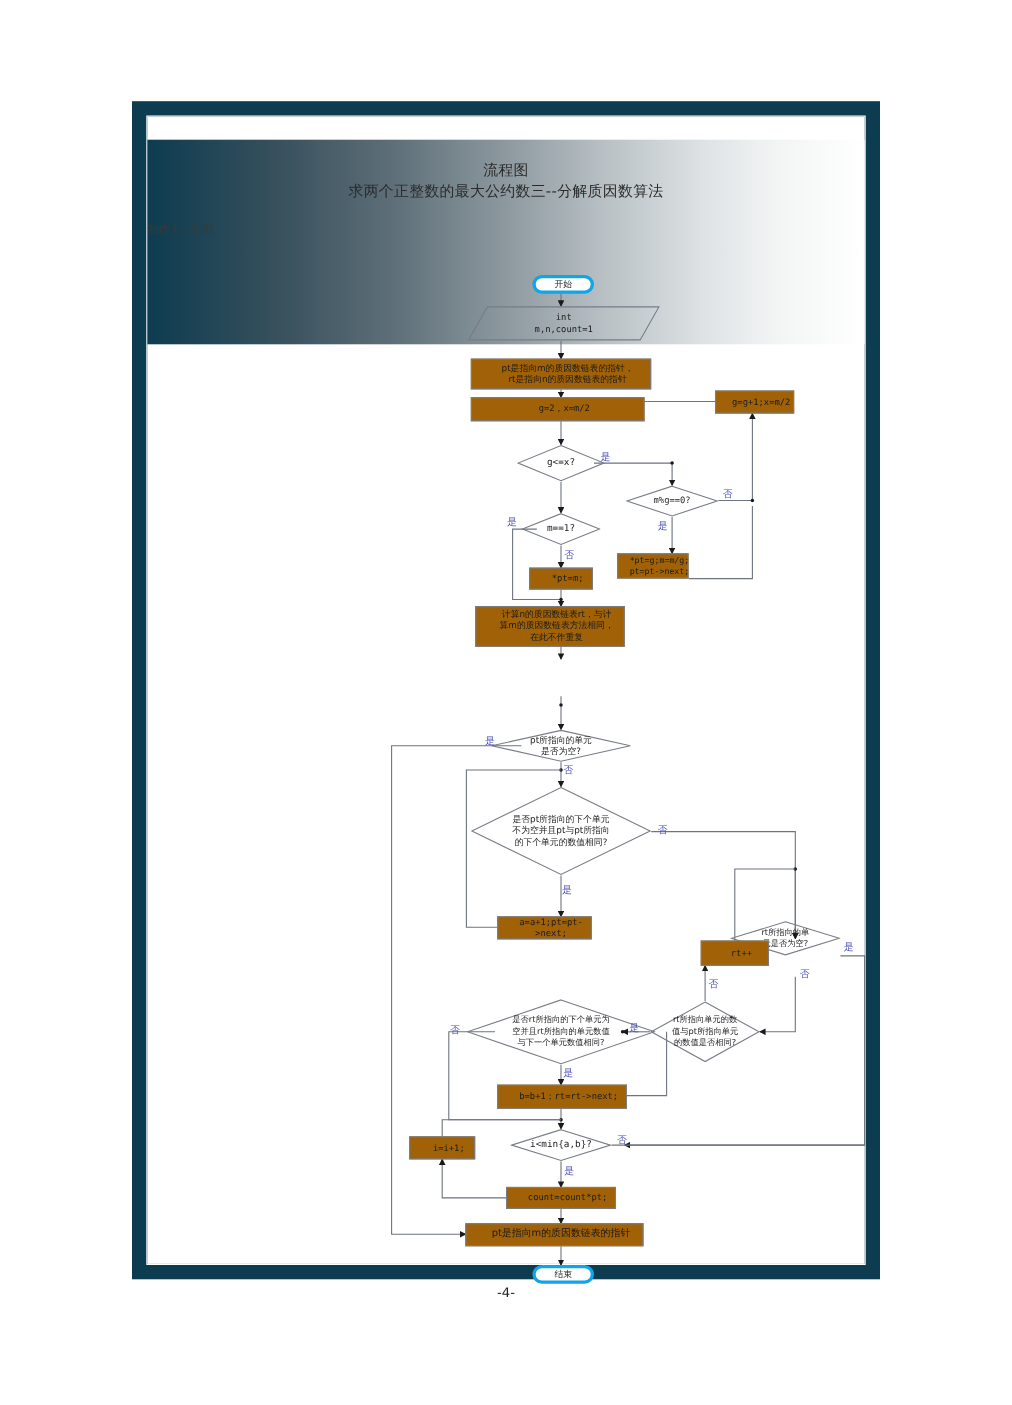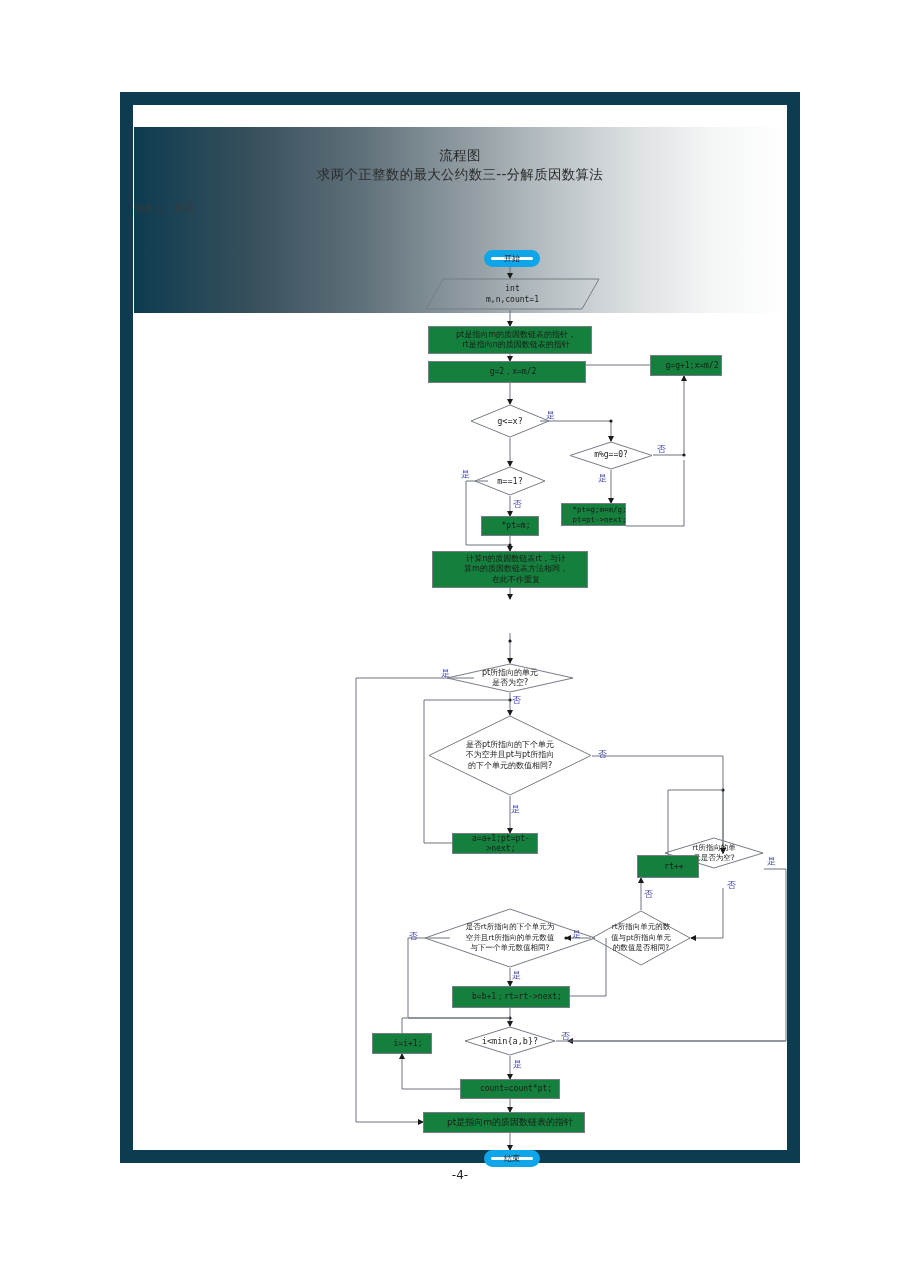--- a/index.html
+++ b/index.html
@@ -105,25 +105,25 @@
     font-family: "DejaVu Sans Mono", monospace;
     font-size: 8px;
     color: #1a1a1a;
     line-height: 10px;
     white-space: pre-line;
   }
   .node.cn { font-family: "DejaVu Sans", sans-serif; font-size: 8px; line-height: 10.5px; }
 
   .proc {
     border: 1px solid #777c86;
-    background: #15803d;
+    background: #a16207;
     padding-left: 12px;
   }
   .term {
-    border: 7px solid #0ea5e9;
+    border: 3px solid #0ea5e9;
     background: #ffffff;
     border-radius: 40px;
   }
 
   .diamond-wrap { position: absolute; }
   .diamond-wrap svg { position: absolute; left: 0; top: 0; }
   .diamond-label {
     position: absolute;
     left: 0; top: 0;
     width: 100%; height: 100%;
@@ -293,21 +293,21 @@
 
   <div class="diamond-wrap" style="left:474px; top:466px; width:72px; height:30px;">
     <svg width="72" height="30">
         <polygon points="36,1 71,15 36,29 1,15" fill="none" stroke="#777c86" stroke-width="1"></polygon>
       </svg>
     <div class="diamond-label mono">m==1?</div>
   </div>
 
   <div class="node proc" style="left:481px; top:516px; width:58px; height:20px;">*pt=m;</div>
 
-  <div class="node proc cn" style="left:432px; top:551px; width:156px; height:37px;">计算n的质因数链表rt，与计
+  <div class="node proc cn" style="left:432px; top:551px; width:136px; height:37px;">计算n的质因数链表rt，与计
 算m的质因数链表方法相同，
 在此不作重复</div>
 
 
   <div class="diamond-wrap" style="left:446px; top:663px; width:128px; height:30px;">
     <svg width="128" height="30">
         <polygon points="64,1 127,15 64,29 1,15" fill="none" stroke="#777c86" stroke-width="1"></polygon>
       </svg>
     <div class="diamond-label cn">pt所指向的单元
 是否为空?</div>

